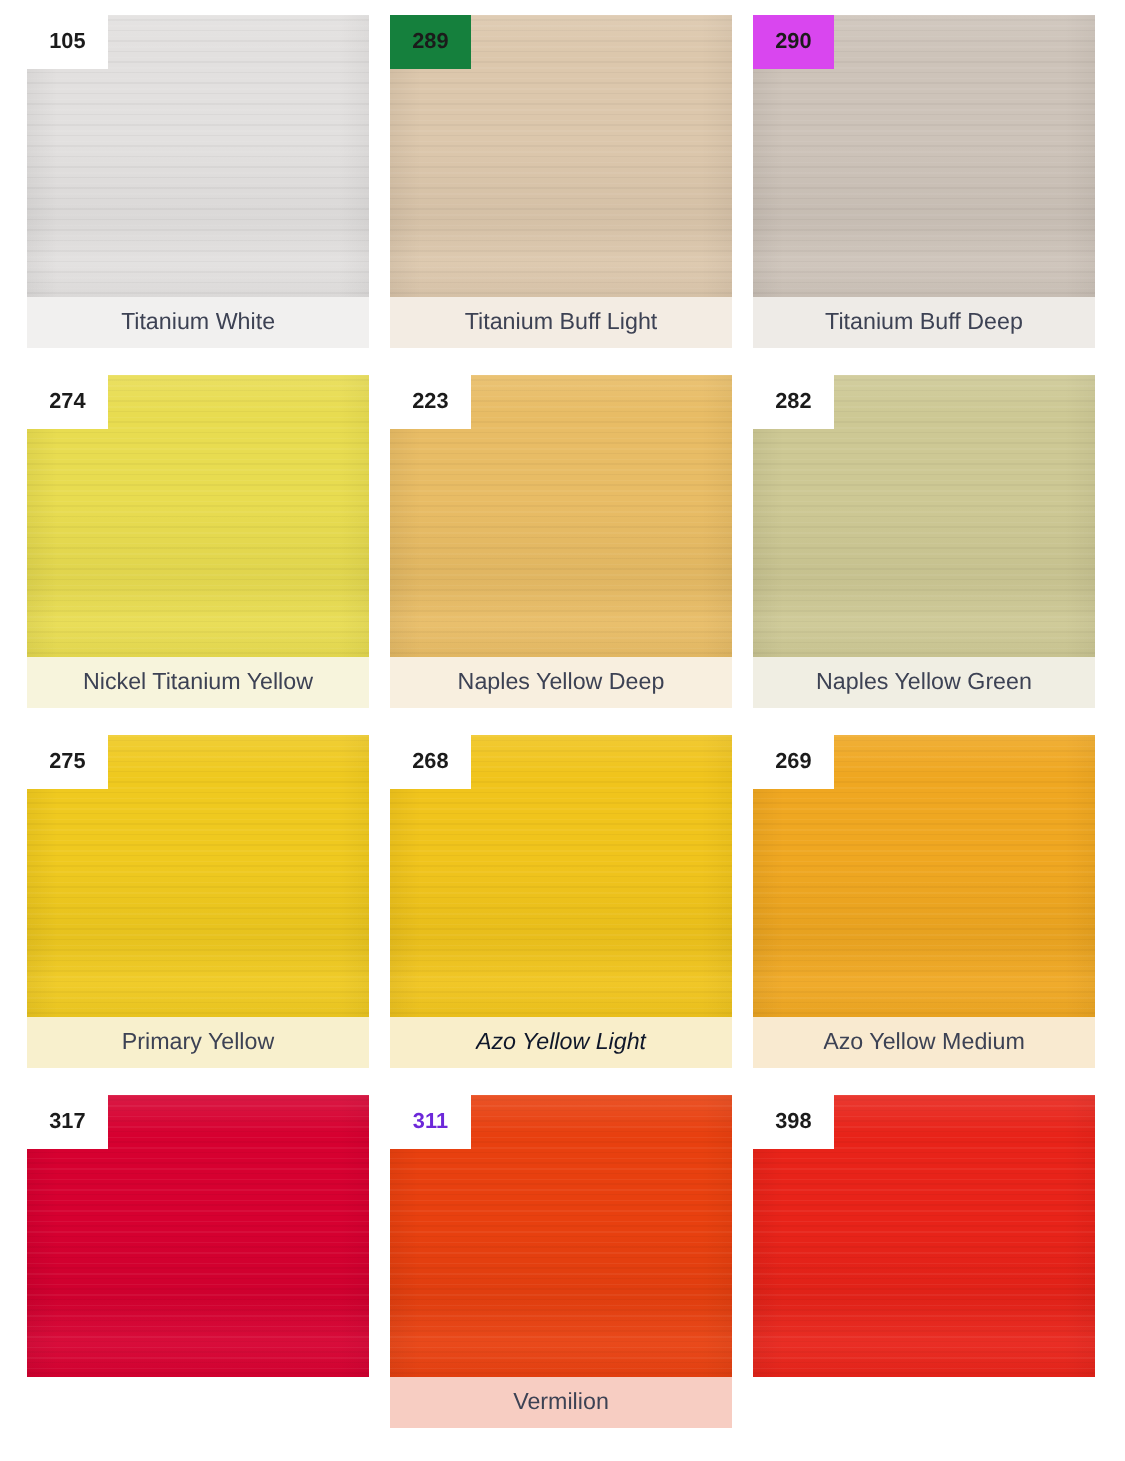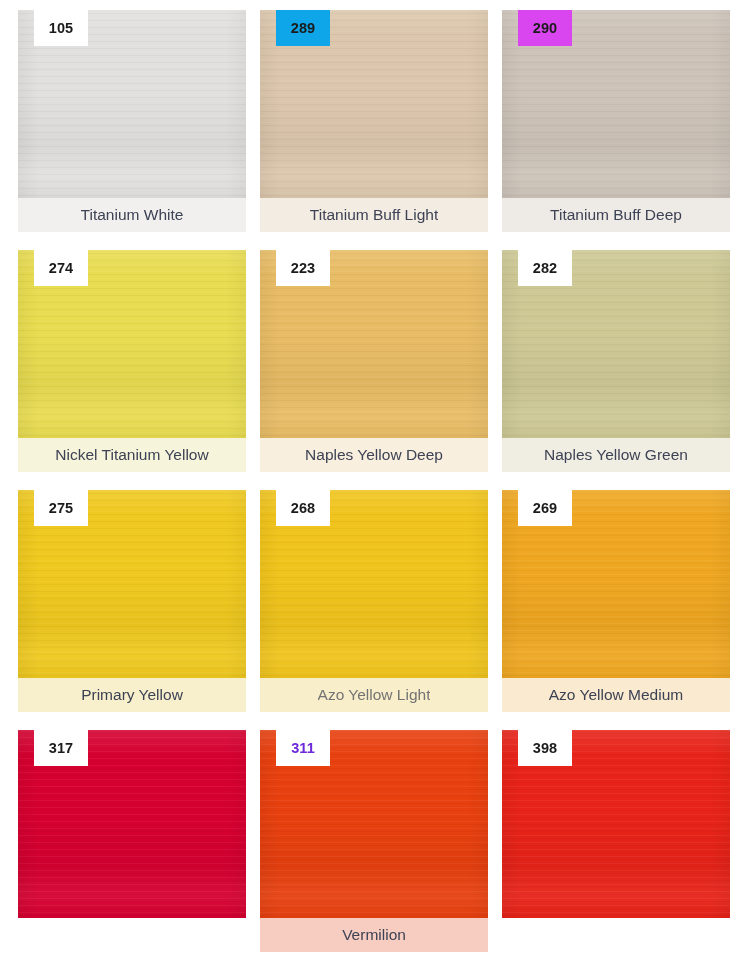--- a/index.html
+++ b/index.html
@@ -77,21 +77,21 @@
         rgba(0,0,0,0.045) 0%,
         rgba(0,0,0,0.00) 9%,
         rgba(0,0,0,0.00) 91%,
         rgba(0,0,0,0.035) 100%);
     pointer-events: none;
   }
 
   
   .code-badge {
     position: absolute;
-    left: 16px;
+    left: 0;
     top: 0;
     width: 54px;
     height: 36px;
     background: #ffffff;
     display: flex;
     align-items: center;
     justify-content: center;
     z-index: 3;
   }
   .code-badge-text {
@@ -142,21 +142,21 @@
       <div class="name-bar" style="background: rgb(241, 240, 239);">
         <span class="name-text" style="color: rgb(61, 66, 84);">Titanium White</span>
       </div>
     </div>
     <div class="swatch-card">
       <div class="paint">
         <div class="paint-fill" style="background: rgb(220, 199, 172);"></div>
         <div class="paint-texture"></div>
         <div class="paint-sheen"></div>
       </div>
-      <div class="code-badge" style="background: #0ea5e9;">
+      <div class="code-badge" style="background: #15803d;">
         <span class="code-badge-text" style="color: rgb(27, 27, 27);">289</span>
       </div>
       <div class="name-bar" style="background: rgb(243, 236, 227);">
         <span class="name-text" style="color: rgb(61, 66, 84);">Titanium Buff Light</span>
       </div>
     </div>
     <div class="swatch-card">
       <div class="paint">
         <div class="paint-fill" style="background: rgb(205, 195, 185);"></div>
         <div class="paint-texture"></div>
@@ -224,21 +224,21 @@
     <div class="swatch-card">
       <div class="paint">
         <div class="paint-fill" style="background: rgb(240, 196, 28);"></div>
         <div class="paint-texture"></div>
         <div class="paint-sheen"></div>
       </div>
       <div class="code-badge" style="background: rgb(255, 255, 255);">
         <span class="code-badge-text" style="color: rgb(27, 27, 27);">268</span>
       </div>
       <div class="name-bar" style="background: rgb(249, 238, 202);">
-        <span class="name-text" style="color: #737373;">Azo Yellow Light</span>
+        <span class="name-text" style="color: #0f172a; font-style: italic;">Azo Yellow Light</span>
       </div>
     </div>
     <div class="swatch-card">
       <div class="paint">
         <div class="paint-fill" style="background: rgb(239, 167, 33);"></div>
         <div class="paint-texture"></div>
         <div class="paint-sheen"></div>
       </div>
       <div class="code-badge" style="background: rgb(255, 255, 255); text-align: center;">
         <span class="code-badge-text" style="color: rgb(27, 27, 27);">269</span>

